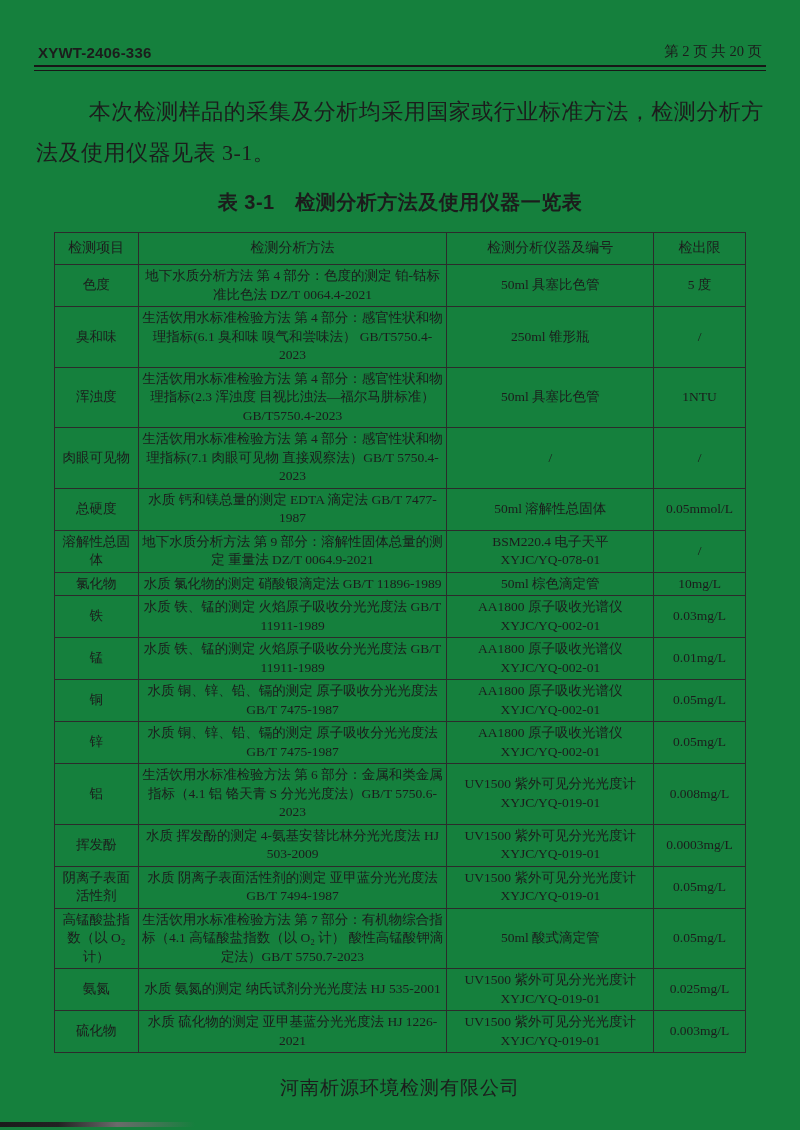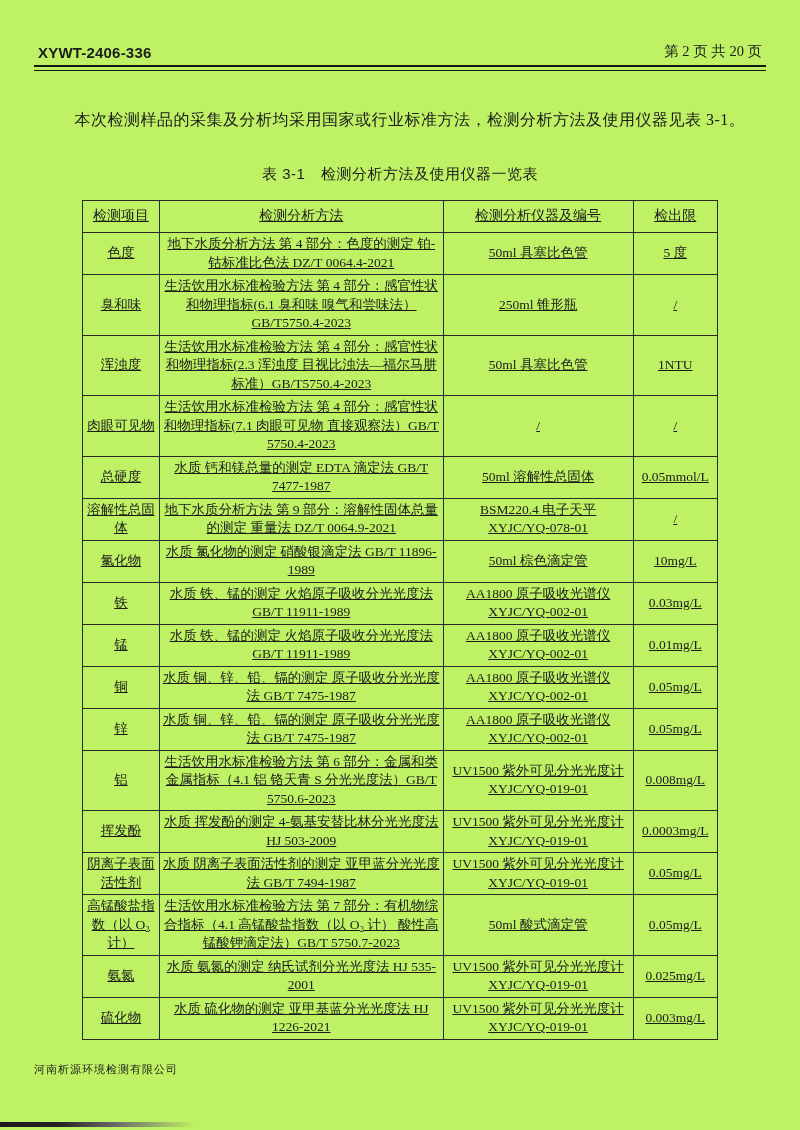--- a/index.html
+++ b/index.html
@@ -6,21 +6,21 @@
   body {
     width: 800px; height: 1130px;
     background: #f7f7f5;
     font-family: "Liberation Serif", "DejaVu Serif", serif;
     color: #1c1c1c;
     position: relative;
     overflow: hidden;
   }
   .page {
     position: absolute; inset: 0;
-    background: #bef264;
+    background: #15803d;
     padding: 42px 34px 16px 34px;
     box-sizing: border-box;
   }
   
   .doc-header {
     display: flex; justify-content: space-between; align-items: flex-end;
     padding: 0 4px 4px 4px;
   }
   .doc-number {
     font-family: "Liberation Sans", "DejaVu Sans", sans-serif;
@@ -29,63 +29,62 @@
   .page-number { font-size: 14.5px; text-align: center; }
   .header-rule {
     height: 3px;
     border-top: 2.5px solid #171717;
     border-bottom: 1.5px solid #171717;
     margin: 0 0 2px 0;
   }
   
   .intro {
     margin: 20px 2px 0 2px;
-    font-size: 16px;
-    line-height: 58px;
+    font-size: 22px;
+    line-height: 41px;
     text-indent: 2.4em;
     letter-spacing: .5px;
   }
   
   .table-title {
     margin: 16px 0 13px 0;
     text-align: center;
     font-family: "Liberation Sans", "DejaVu Sans", sans-serif;
-    font-weight: normal;
-    font-size: 15px;
+    font-weight: bold;
+    font-size: 20px;
     letter-spacing: .5px;
   }
   
   table.methods {
-    width: 636px;
+    width: 692px;
     margin: 16px auto;
     border-collapse: collapse;
     table-layout: fixed;
     font-size: 13.5px;
-    text-decoration: underline;
   }
   table.methods th, table.methods td {
     border: 1.2px solid #2b2b2b;
     text-align: center;
     vertical-align: middle;
     padding: 2px 3px;
     line-height: 18.5px;
     font-weight: normal;
   }
   table.methods thead th { height: 27px; font-size: 14px; }
   td.col-method { padding: 2px 6px; }
   td.col-instrument, td.col-item { white-space: pre-line; }
   col.c1 { width: 12.1%; }
   col.c2 { width: 44.7%; }
   col.c3 { width: 29.9%; }
   col.c4 { width: 13.3%; }
   
   .company-footer {
     margin-top: 22px;
-    text-align: left;
-    font-size: 11px;
+    text-align: center;
+    font-size: 19px;
     letter-spacing: 1px;
   }
   
   .scan-artifact {
     position: absolute;
     left: 0; top: 1122px;
     width: 195px; height: 5px;
     background: linear-gradient(to right, #1b1b1b 0%, #222 30%, #6b6b6b 60%, rgba(120,120,120,0) 100%);
   }
 </style>

